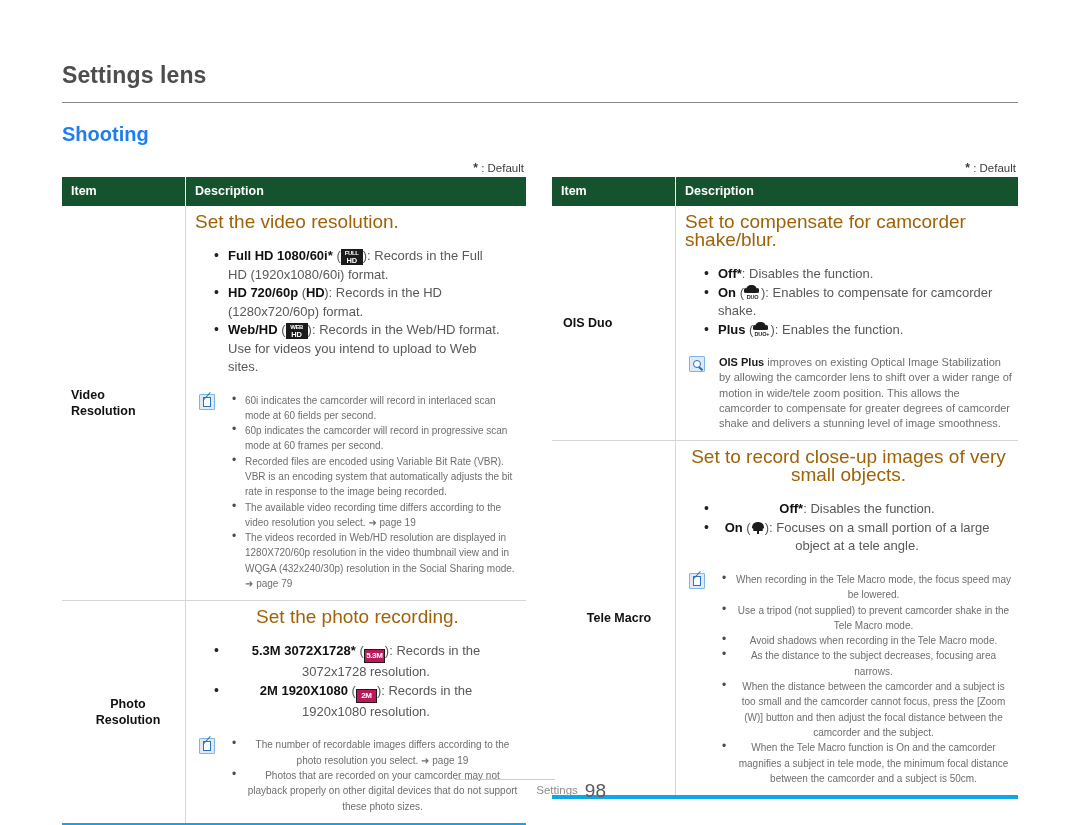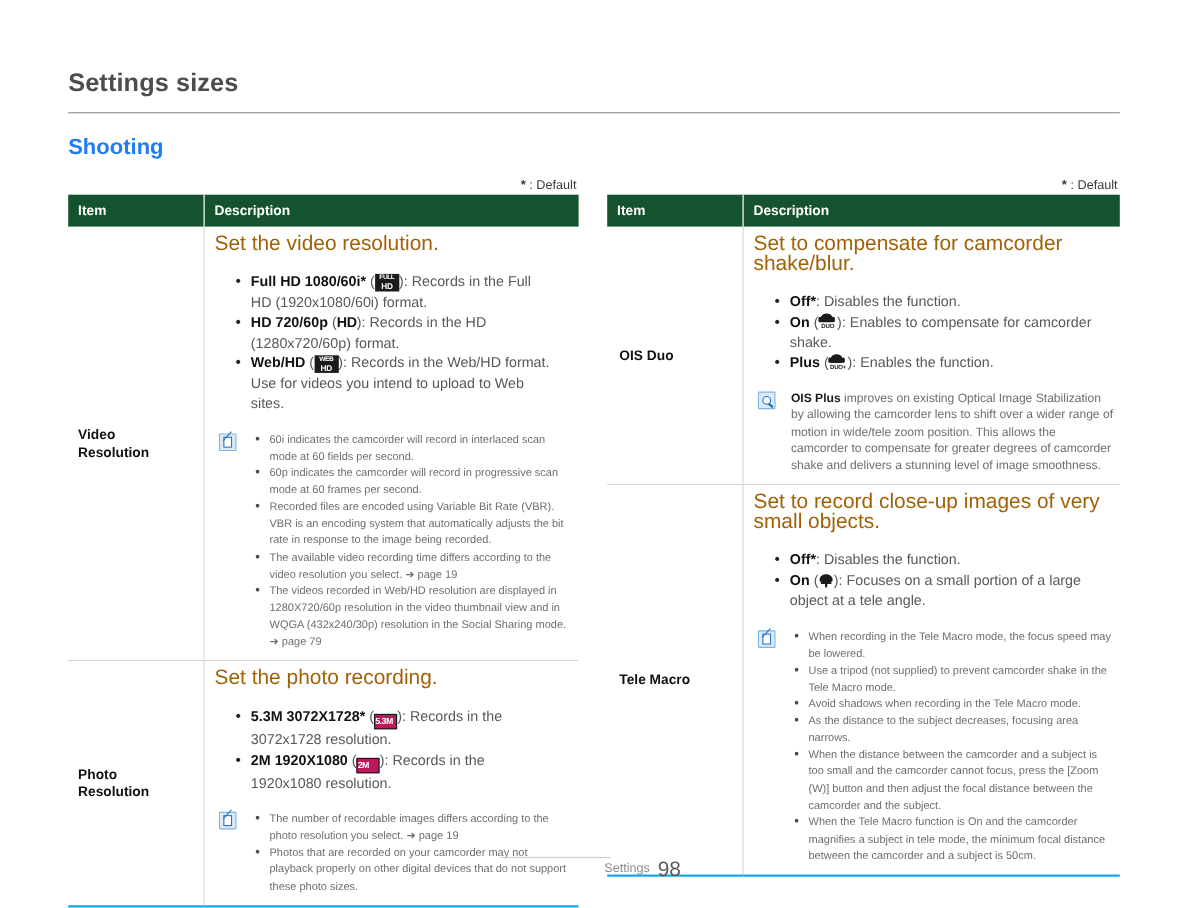--- a/index.html
+++ b/index.html
@@ -94,21 +94,21 @@
     font-weight: bold;
     color: #111111;
     vertical-align: middle;
     text-align: left;
     padding: 0 0 0 9px;
     line-height: 16px;
   }
   table.spec td.cell-desc {
     padding: 7px 6px 9px 9px;
   }
-  table.spec tr.last td { border-bottom: 2px solid #0ea5e9; }
+  table.spec tr.last td { border-bottom: 4px solid #0ea5e9; text-align: center; }
   .colR table.spec td.cell-item { padding-left: 11px; }
 
   
   .lead {
     font-size: 19px;
     line-height: 18px;
     color: #a16207;
     margin: 0 0 1px 0;
   }
   ul.bullets {
@@ -321,21 +321,21 @@
     position: absolute;
     left: -4px; top: 1px;
     width: 10px; height: 2px;
     background: #1b1b1b;
     border-radius: 1px;
   }
 
   
   .footer {
     position: absolute;
-    left: 429px;
+    left: 416px;
     top: 780px;
     width: 190px;
     text-align: right;
   }
   .footer-rule {
     position: absolute;
     left: 455px;
     top: 779px;
     width: 100px;
     height: 1px;
@@ -352,21 +352,21 @@
     font-size: 19px;
     color: #5a5a5a;
     display: inline-block;
   }
 </style>
 </head>
 <body>
 
 <div class="page">
 
-  <div class="chapter-title">Settings sizes</div>
+  <div class="chapter-title">Settings lens</div>
   <div class="header-rule"></div>
   <div class="section-title">Shooting</div>
 
   <div class="col col-left">
     <div class="default-note">
       <span class="star">*</span>
       <span>: Default</span>
     </div>
 
     <table class="spec">

